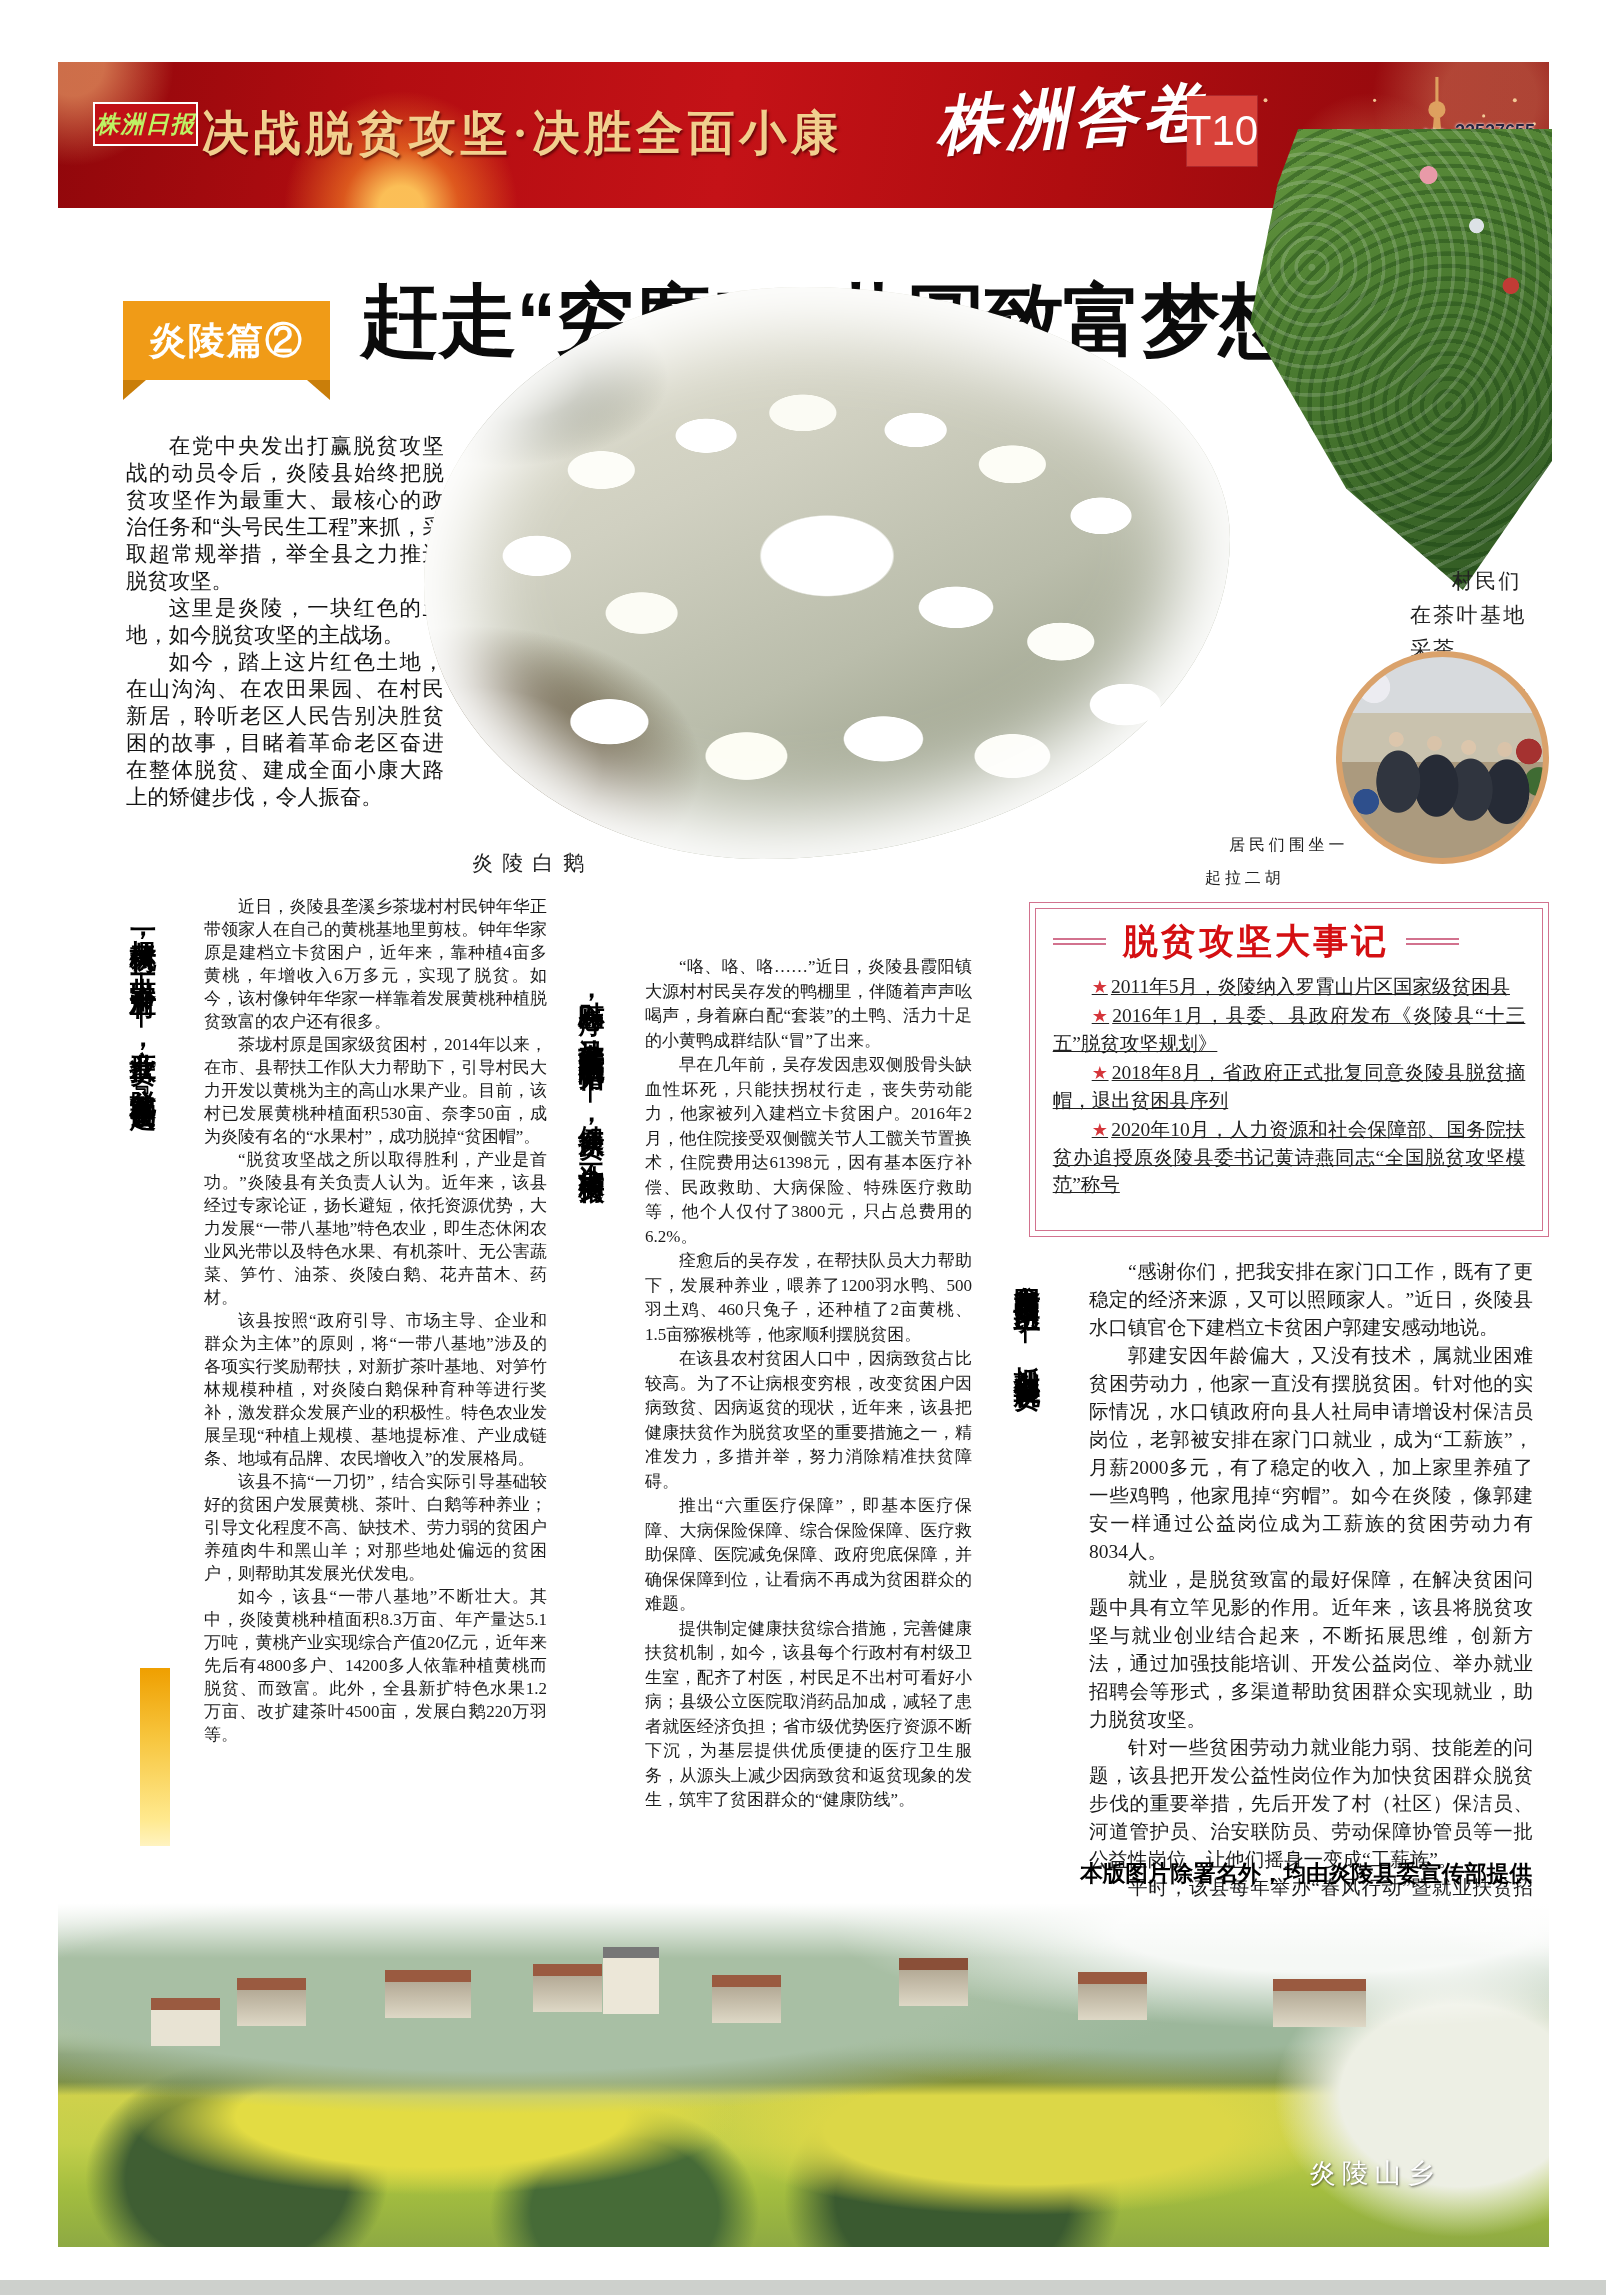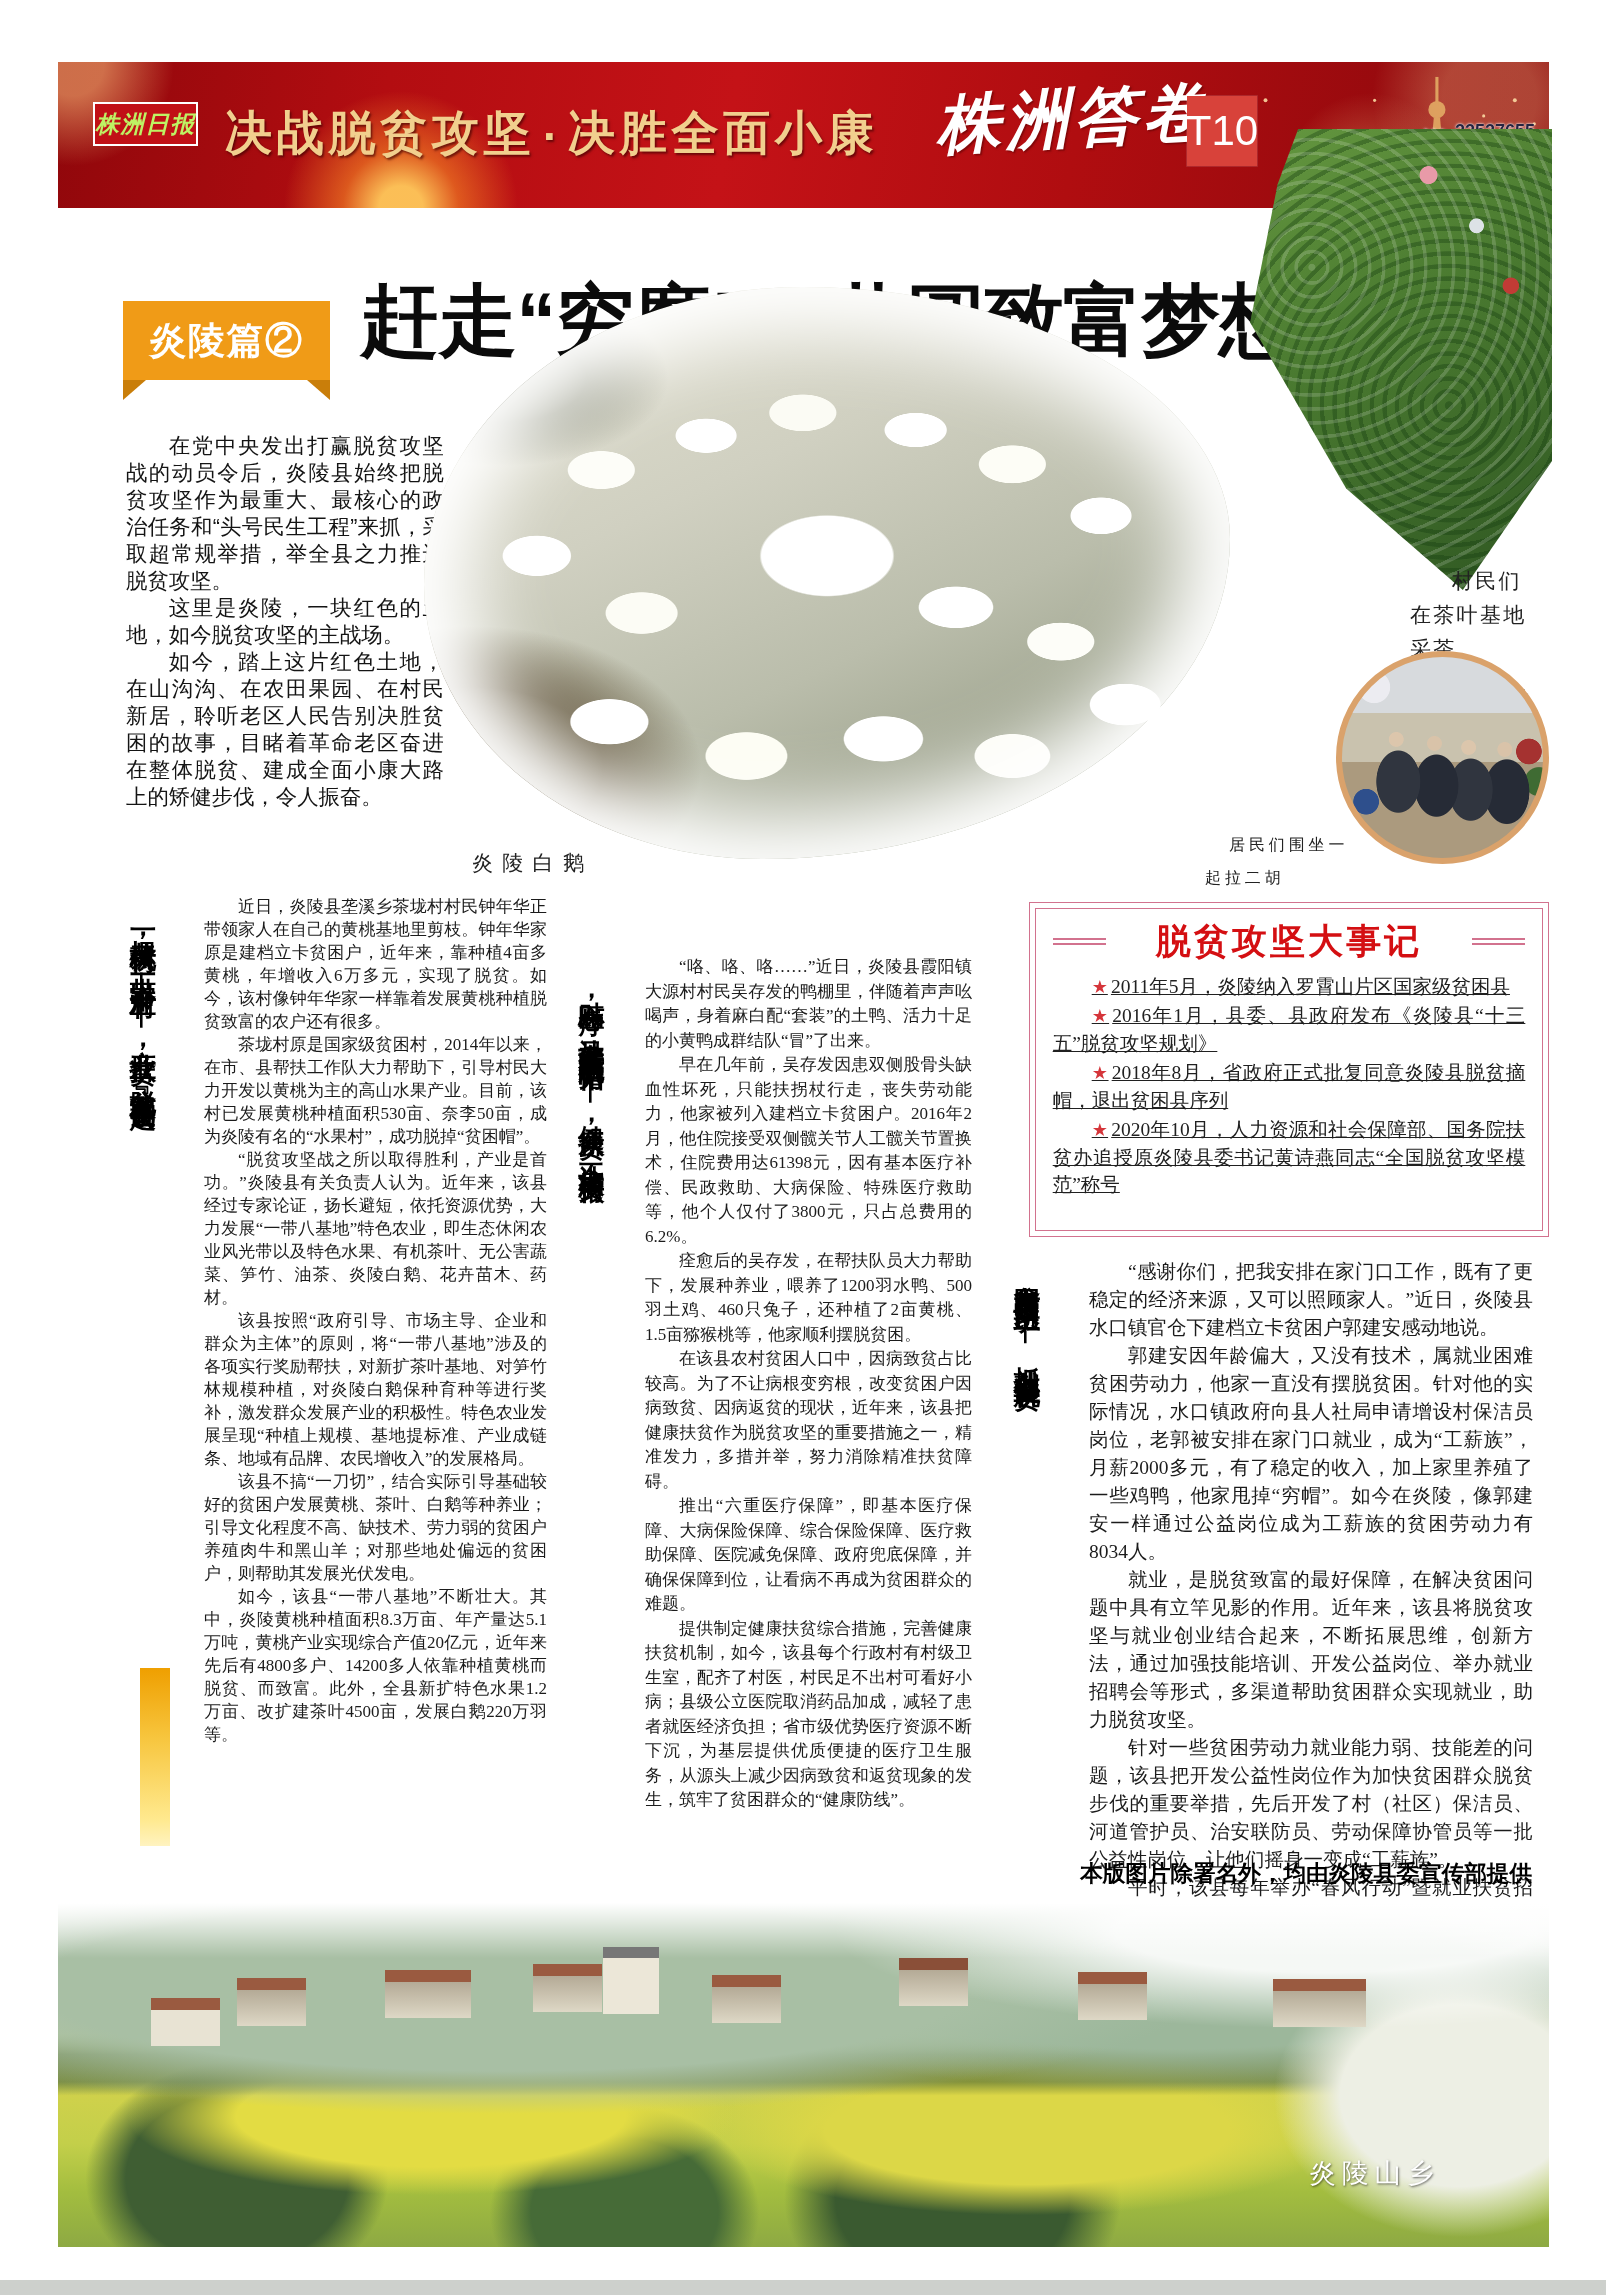--- a/index.html
+++ b/index.html
@@ -10,21 +10,21 @@
   .banner{position:absolute;left:58px;top:62px;width:1491px;height:146px;overflow:hidden;
     background:
       radial-gradient(circle at 23% 100%, rgba(255,200,90,.95) 0 22px, rgba(255,150,40,.55) 58px, rgba(255,120,30,0) 117px),
       radial-gradient(circle at 1% 2%, rgba(255,195,125,.55) 0 31px, rgba(255,195,125,0) 101px),
       radial-gradient(circle at 96% 25%, rgba(255,225,160,.28) 0 47px, rgba(255,225,160,0) 117px),
       radial-gradient(circle at 88% 80%, rgba(255,210,140,.25) 0 31px, rgba(255,210,140,0) 86px),
       linear-gradient(100deg,#90070b 0%,#b30d11 22%,#c41217 45%,#b00d10 68%,#980a0e 88%,#8d080c 100%);}
   .masthead{position:absolute;left:35px;top:40px;width:101px;height:40px;background:#c11016;
     border:2.3px solid #fff;display:flex;align-items:center;justify-content:center;
     font-family:"Liberation Serif",serif;font-style:italic;font-weight:700;font-size:23.4px;color:#bef264;letter-spacing:1.6px;}
-  .slogan{position:absolute;left:167px;top:40px;font-family:Liberation Mono, monospace;font-weight:700;
+  .slogan{position:absolute;left:144px;top:40px;font-family:Liberation Serif, serif;font-weight:700;
     font-size:47px;color:#f1cf8e;letter-spacing:4.7px;text-shadow:1.6px 2.3px 2.3px rgba(60,0,0,.65);white-space:nowrap;}
   .script-title{position:absolute;left:878px;top:12.5px;font-family:"Liberation Serif",serif;font-style:italic;
     font-weight:700;font-size:64px;color:#ffffff;transform:rotate(-3deg);letter-spacing:4.7px;white-space:nowrap;
     text-shadow:1.6px 1.6px 1.6px rgba(80,0,0,.5);}
   .pageno{position:absolute;left:1129px;top:34px;width:70px;height:70px;background:#d8423a;
     display:flex;align-items:center;justify-content:center;color:#fff;font-family:"Liberation Sans",sans-serif;
     font-size:42px;font-weight:400;box-shadow:0 0 0 0.8px rgba(255,255,255,.15);}
   .skyline{position:absolute;right:3.1px;bottom:0;width:374px;height:139px;opacity:.95;}
   .banner-meta{position:absolute;right:14px;top:58px;text-align:right;font-family:"Liberation Sans",sans-serif;
     font-weight:700;color:#262440;line-height:22px;
@@ -109,21 +109,21 @@
       radial-gradient(circle 17px at 98% 62%, #3f6b33 0 14px, rgba(0,0,0,0) 15px),
       linear-gradient(180deg,#d7dadd 0 28%,#c9c2ae 28% 52%,#ab9a7e 52% 100%);}
   .cap-erhu{position:absolute;left:1205px;top:828px;width:144px;font-size:16px;line-height:33px;
     letter-spacing:3.9px;color:#222;text-indent:1.5em;}
 
   
   .milestones{position:absolute;left:1029px;top:902px;width:520px;height:335px;
     border:1.6px solid #d2728e;background:#fff;box-sizing:border-box;}
   .milestones .inner{position:absolute;left:4.7px;top:4.7px;right:4.7px;bottom:4.7px;
     border:1.6px solid #d2728e;padding:7.8px 17px 4.7px 17px;box-sizing:border-box;}
-  .ms-titlerow{display:flex;align-items:center;justify-content:space-between;gap:17px;margin-top:1.6px;}
+  .ms-titlerow{display:flex;align-items:center;justify-content:flex-start;gap:17px;margin-top:1.6px;}
   .ms-line{width:53px;height:7px;border-top:2.3px solid #d2728e;border-bottom:2.3px solid #d2728e;box-sizing:border-box;}
   .ms-title{font-family:"Liberation Sans",sans-serif;font-weight:900;font-size:35px;color:#d40f12;letter-spacing:3.1px;}
   .ms-items{margin-top:7.8px;}
   .ms-items p{margin:0 0 1.6px 0;font-size:19.5px;line-height:27px;text-indent:2em;color:#202020;text-align:justify;text-decoration:underline;}
   .star{color:#d5353a;margin-right:3.1px;font-size:18px;}
 
   
   .vhead{position:absolute;writing-mode:vertical-rl;text-orientation:mixed;
     font-family:"Liberation Sans",sans-serif;font-weight:900;color:#000;letter-spacing:2.3px;}
   .vh0{left:125px;top:916px;height:794px;font-size:26.5px;}

